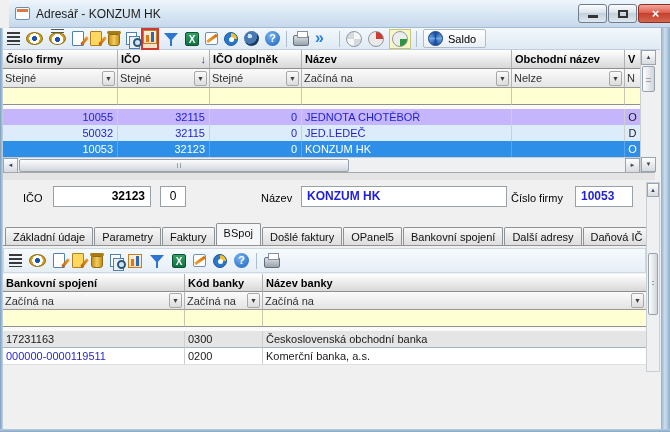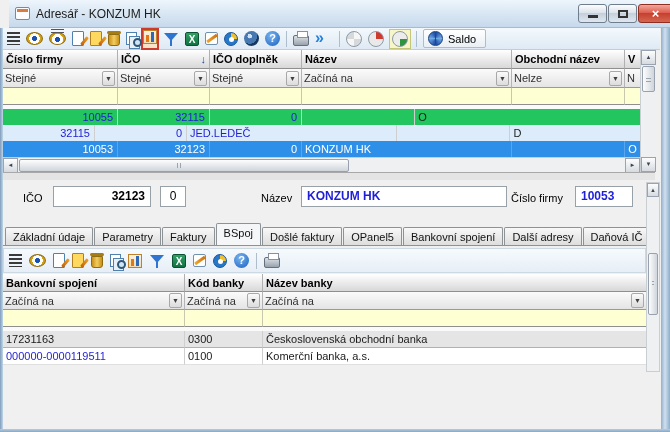--- a/index.html
+++ b/index.html
@@ -96,21 +96,21 @@
     background:linear-gradient(#ffffff,#d8d8d8); border-right:1px solid #b0b0b0; border-bottom:1px solid #8f8f8f; overflow:hidden; white-space:nowrap; }
   .fcell { display:flex; align-items:center; padding:0 2px; height:19px; color:#303030;
     background:linear-gradient(#fbfbfb,#e4e4e4); border-right:1px solid #b4b4b4; border-bottom:1px solid #9a9a9a; overflow:hidden; white-space:nowrap; }
   .dd { margin-left:auto; width:13px; height:15px; flex:none; text-align:center;
     background:linear-gradient(#fafafa,#dcdcdc); border:1px solid #a8a8a8; border-radius:2px;
     font-size:7px; line-height:13px; color:#404040; }
   .ycell { height:17px; background:#ffffd4; border-right:1px solid #c8c8b0; border-bottom:1px solid #8f8f8f; }
   .gsep { height:4px; background:#fafafa; }
   .dcell { display:flex; align-items:center; height:16px; border-right:1px solid #cfcfcf;
     overflow:hidden; white-space:nowrap; color:#1f1fd0; }
-  .drow  { background:#22c55e; }
+  .drow  { background:#c4b5fd; }
   .drow.alt { background:#dcecfa; }
   .drow.sel { background:#2d8fe8; }
   .drow.sel .dcell { color:#fff; border-right-color:#5aa6ee; }
   .dcell.num { justify-content:flex-end; padding-right:4px; }
   .dcell.txt { padding-left:3px; }
   .dcell.ctr { justify-content:center; }
   .dcell.dark { color:#1a1a1a; }
   .sort-glyph { margin-left:auto; margin-right:3px; color:#1a4f9c; font-size:11px; font-weight:bold; }
   .c0{width:115px}.c1{width:92px}.c2{width:92px}.c3{width:210px}.c4{width:113px}.c5{width:15px;border-right:none}
 
@@ -271,24 +271,26 @@
         <div class="ycell c2"></div>
         <div class="ycell c3"></div>
         <div class="ycell c4"></div>
         <div class="ycell c5"></div>
       </div>
       <div class="gsep"></div>
       <div class="grow drow">
         <div class="dcell num c0">10055</div>
         <div class="dcell num c1">32115</div>
         <div class="dcell num c2">0</div>
+        <div class="dcell txt c3">JEDNOTA CHOTĚBOŘ</div>
         <div class="dcell txt c4"></div>
         <div class="dcell ctr dark c5">O</div>
       </div>
       <div class="grow drow alt">
+        <div class="dcell num c0">50032</div>
         <div class="dcell num c1">32115</div>
         <div class="dcell num c2">0</div>
         <div class="dcell txt c3">JED.LEDEČ</div>
         <div class="dcell txt c4"></div>
         <div class="dcell ctr dark c5">D</div>
       </div>
       <div class="grow drow sel">
         <div class="dcell num c0">10053</div>
         <div class="dcell num c1">32123</div>
         <div class="dcell num c2">0</div>
@@ -376,21 +378,21 @@
         <div class="ycell b2"></div>
       </div>
       <div class="gsep"></div>
       <div class="grow brow1">
         <div class="dcell txt bdata b0">17231163</div>
         <div class="dcell txt bdata b1">0300</div>
         <div class="dcell txt bdata b2">Československá obchodní banka</div>
       </div>
       <div class="grow brow2">
         <div class="dcell txt bdata blue-txt b0">000000-0000119511</div>
-        <div class="dcell txt bdata dark b1">0100</div>
+        <div class="dcell txt bdata dark b1">0200</div>
         <div class="dcell txt bdata dark b2">Komerční banka, a.s.</div>
       </div>
     </div>
 
     <div class="lscroll">
       <div class="sbtn">▲</div>
       <div class="sfill"></div>
       <div class="sthumb" style="height:62px;"></div>
       <div class="sfill"></div>
     </div>

